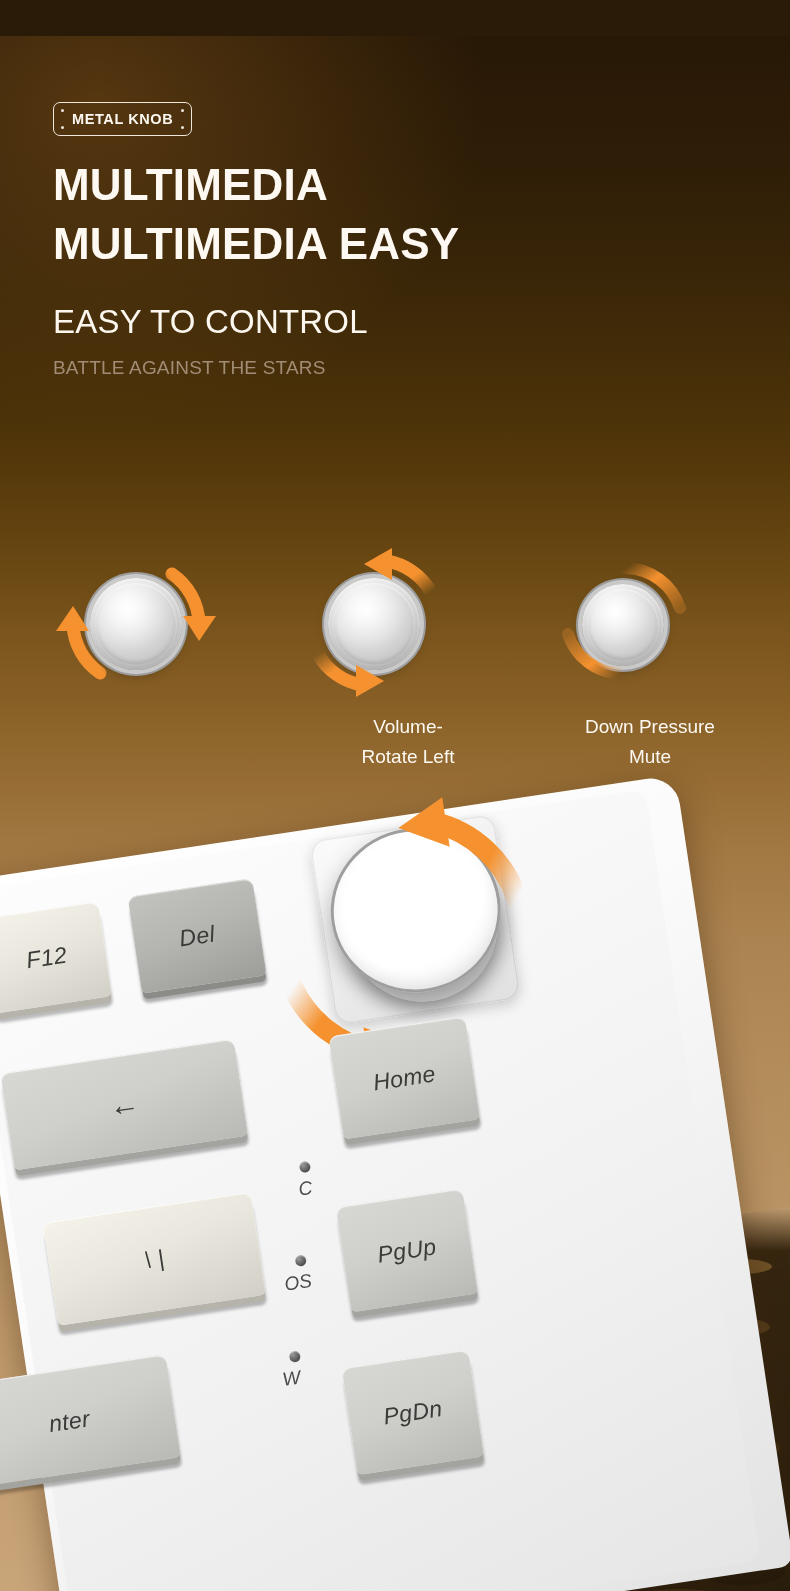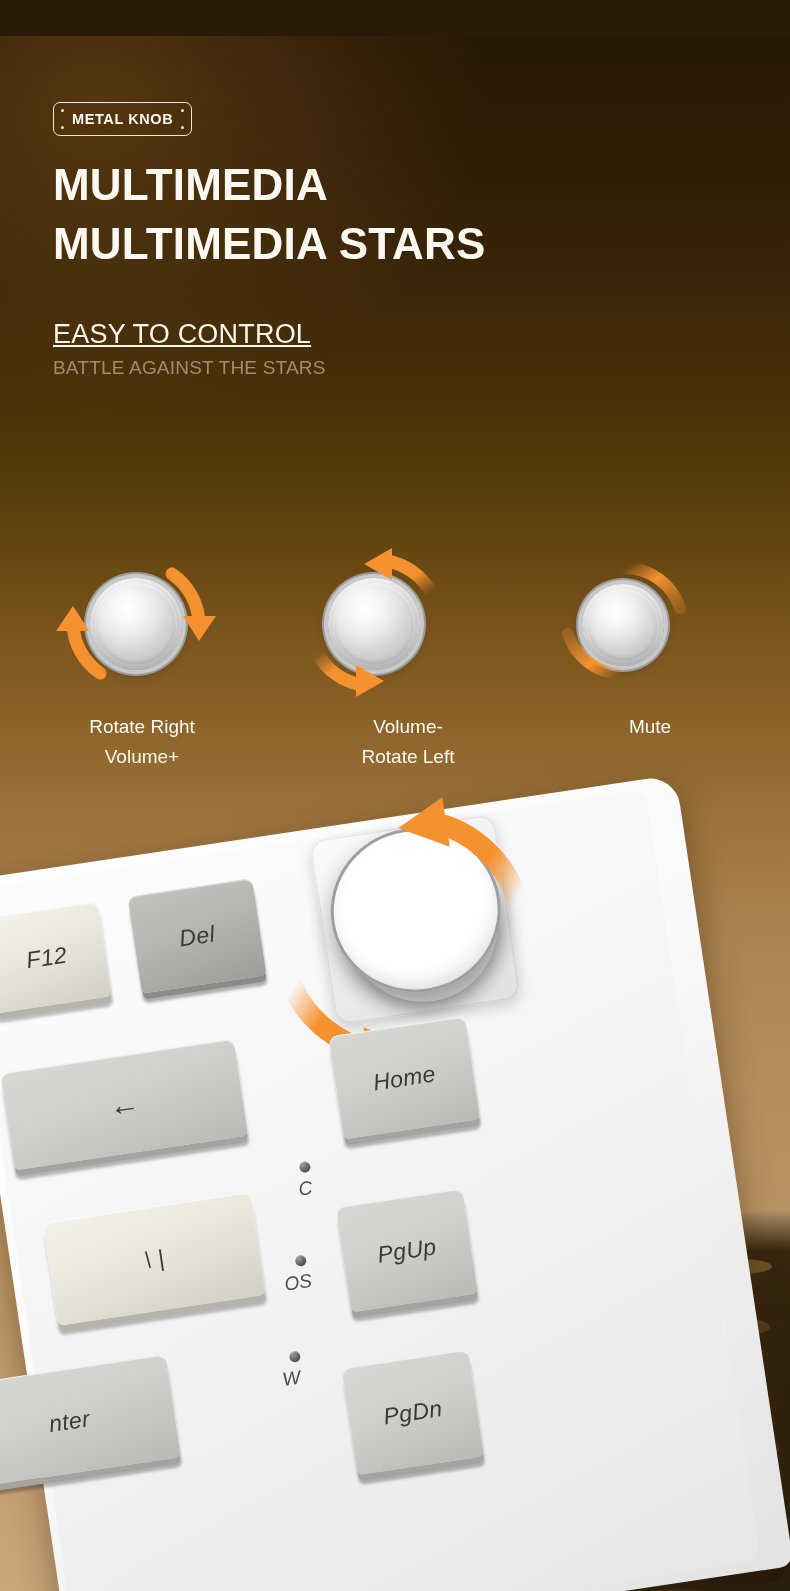--- a/index.html
+++ b/index.html
@@ -97,22 +97,22 @@
   
   .h1 {
     position:absolute; left:53px; top:120px;
     width:700px;
     color:#fdf9f2;
     font-size:44px; font-weight:700;
     letter-spacing:.2px; line-height:1.33;
   }
   .h1 .l2 { display:block; }
   .sub1 {
-    position:absolute; left:53px; top:283px;
-    color:#fbf6ee; font-size:27px; font-weight:400; letter-spacing:.2px;text-decoration:underline;
+    position:absolute; left:53px; top:267px;
+    color:#fbf6ee; font-size:33px; font-weight:400; letter-spacing:.2px;
   }
   .sub2 {
     position:absolute; left:53px; top:321px;
     color:#a18d76; font-size:19px; font-weight:400; letter-spacing:.2px;
   }
   .para {
     position:absolute; left:55px; top:380px;
     width:650px;
     color:#f6f0e6; font-size:17.5px; line-height:1.72; font-weight:400;
   }
@@ -268,21 +268,21 @@
   <div class="badge">
     <span class="dot d1"></span>
     <span class="dot d2"></span>
     <span class="dot d3"></span>
     <span class="dot d4"></span>
     <span>METAL KNOB</span>
   </div>
 
   <div class="h1">
     <span>MULTIMEDIA</span>
-    <span class="l2">MULTIMEDIA STARS</span>
+    <span class="l2">MULTIMEDIA EASY</span>
   </div>
 
   <div class="sub1">EASY TO CONTROL</div>
   <div class="sub2">BATTLE AGAINST THE STARS</div>
 
   <div class="knob-row">
 
     <div class="knob-cell c1">
       <div class="knob-wrap">
         <div class="knob"></div>
@@ -299,24 +299,20 @@
               <stop offset="1" stop-color="#F5922F" stop-opacity="1"></stop>
             </linearGradient>
           </defs>
 
           <path d="M150 38 A 62 62 0 0 1 177 86" stroke="url(#fadeR1)" stroke-width="13" fill="none" stroke-linecap="round"></path>
           <polygon points="161,80 194,80 177,105" fill="#F5922F"></polygon>
 
           <path d="M78 137 A 62 62 0 0 1 51 89" stroke="url(#fadeL1)" stroke-width="13" fill="none" stroke-linecap="round"></path>
           <polygon points="67,95 34,95 51,70" fill="#F5922F"></polygon>
         </svg>
-      </div>
-      <div class="knob-label">
-        <div>Rotate Right</div>
-        <div>Volume+</div>
       </div>
     </div>
 
     <div class="knob-cell c2">
       <div class="knob-wrap">
         <div class="knob"></div>
         <svg class="arrow-svg" viewBox="0 0 240 170">
           <defs>
             <linearGradient id="fadeT2" x1="1" y1="1" x2="0" y2="0">
               <stop offset="0" stop-color="#F5922F" stop-opacity="0"></stop>
@@ -357,20 +353,21 @@
               <stop offset="0" stop-color="#F5922F" stop-opacity="0"></stop>
               <stop offset=".4" stop-color="#F5922F" stop-opacity="1"></stop>
               <stop offset="1" stop-color="#F5922F" stop-opacity=".25"></stop>
             </linearGradient>
           </defs>
           <path d="M96 32 A 58 58 0 0 1 150 72" stroke="url(#fadeA3)" stroke-width="12" fill="none" stroke-linecap="round"></path>
           <path d="M90 138 A 58 58 0 0 1 38 98" stroke="url(#fadeB3)" stroke-width="12" fill="none" stroke-linecap="round"></path>
         </svg>
       </div>
       <div class="knob-label">
+        <div>Down Pressure</div>
         <div>Mute</div>
       </div>
     </div>
   </div>
 
   <div class="kb">
     <div class="kb-case"></div>
     <div class="kb-deck"></div>
 
     <div class="key light" style="left:22px;  top:62px;  width:118px; height:96px;">F12</div>

